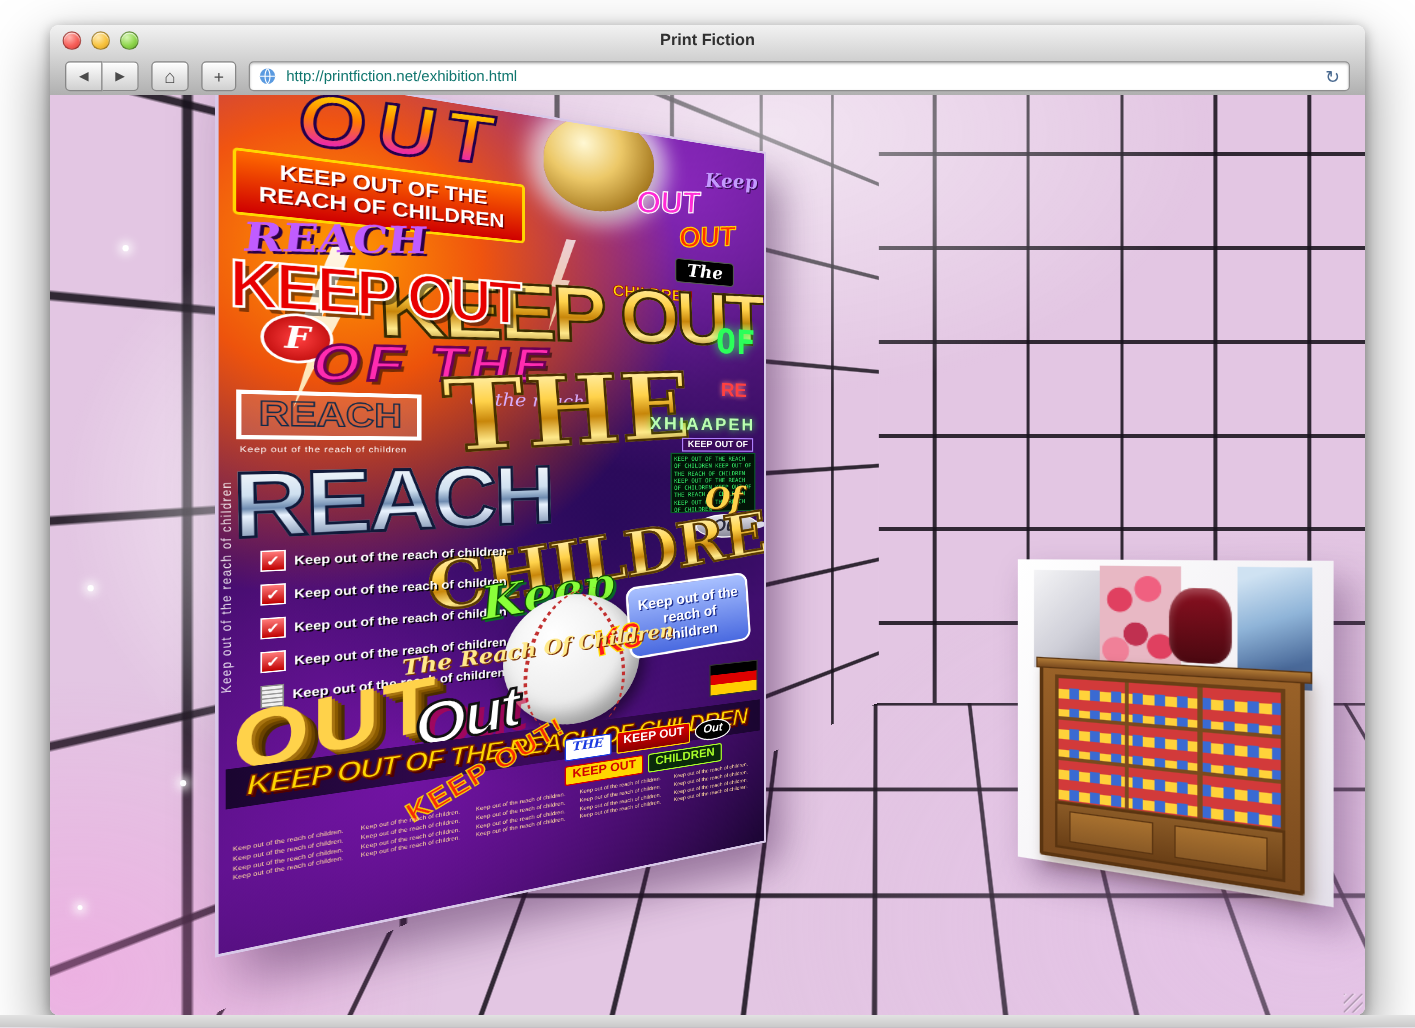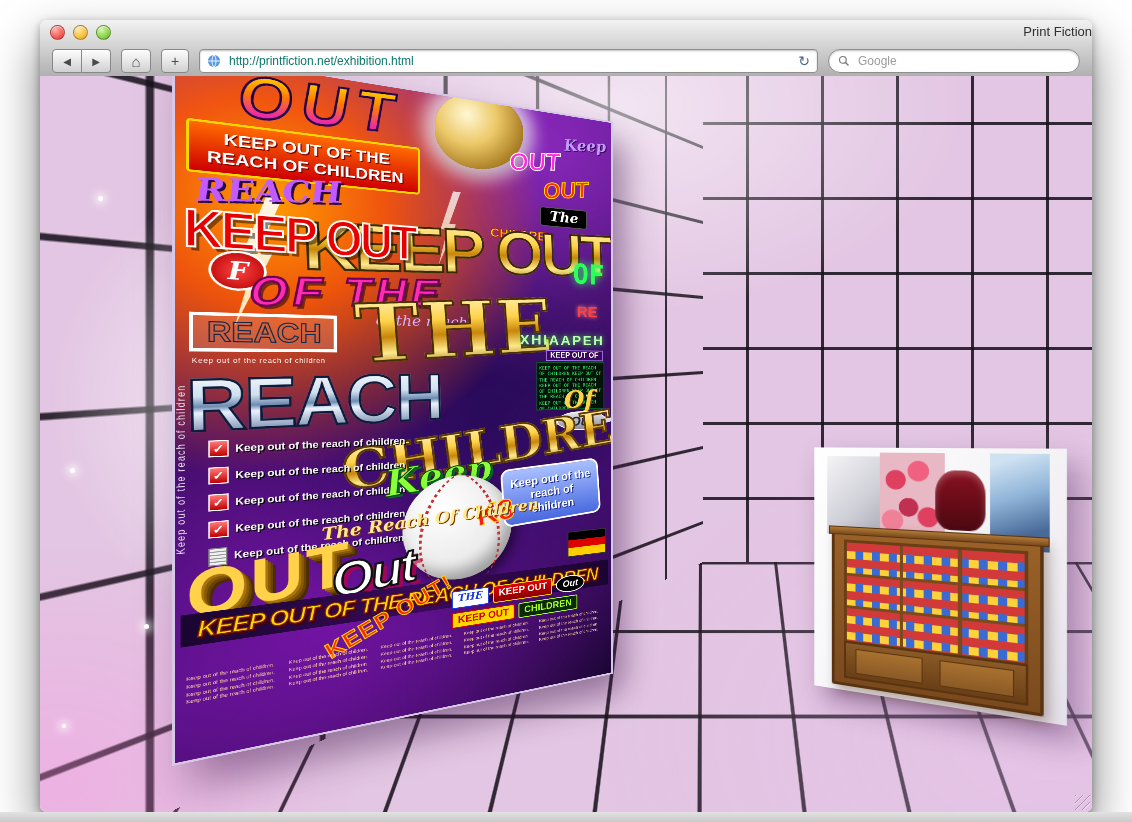--- a/index.html
+++ b/index.html
@@ -5,21 +5,21 @@
   html,body{margin:0;padding:0;}
   body{width:1132px;height:822px;position:relative;background:#ffffff;font-family:"Liberation Sans",sans-serif;overflow:hidden;}
   .desktop-strip{position:absolute;left:0;right:0;bottom:0;height:10px;background:linear-gradient(#e2e2e2,#c9c9c9);}
 
   
   .window{position:absolute;left:40px;top:20px;width:1052px;height:792px;border-radius:7px;
     box-shadow:0 22px 48px rgba(0,0,0,.5),0 3px 10px rgba(0,0,0,.35);background:#fff;}
   .chrome{position:relative;height:56px;border-radius:7px 7px 0 0;
     background:linear-gradient(#f2f2f2,#d4d4d4 45%,#b0b0b0);border-bottom:1px solid #6e6e6e;}
   .titlebar{height:23px;position:relative;}
-  .title{line-height:23px;text-align:right;font-size:13px;color:#303030;}
+  .title{line-height:23px;text-align:center;font-size:13px;color:#303030;font-weight:bold;}
   .lights{position:absolute;left:10px;top:5px;display:flex;gap:8px;}
   .light{width:13px;height:13px;border-radius:50%;border:1px solid rgba(0,0,0,.3);box-shadow:inset 0 1px 1px rgba(255,255,255,.75);}
   .light.red{background:radial-gradient(circle at 35% 30%,#ffb6b0,#f7605a 55%,#d53c34);}
   .light.yellow{background:radial-gradient(circle at 35% 30%,#ffeab0,#f8c33e 55%,#d99d22);}
   .light.green{background:radial-gradient(circle at 35% 30%,#d6f6b4,#8fd64c 55%,#63a52b);}
   .toolbar{display:flex;align-items:center;gap:10px;padding:4px 12px 0 12px;height:28px;}
   .tb-btn{height:22px;min-width:28px;display:flex;align-items:center;justify-content:center;
     background:linear-gradient(#fefefe,#d0d0d0);border:1px solid #878787;border-radius:4px;
     color:#4a4a4a;font-size:10px;box-shadow:inset 0 1px 0 #fff;cursor:default;}
   .nav-group{display:flex;}
@@ -243,29 +243,20 @@
       <div class="url-field">
         <span style="display:flex;">
           <svg width="14" height="14" viewBox="0 0 16 16">
               <circle cx="8" cy="8" r="7" fill="#5a9ae0"></circle>
               <path d="M1 8h14M8 1c3 3 3 11 0 14M8 1c-3 3-3 11 0 14" stroke="#fff" stroke-width="1" fill="none"></path>
             </svg>
         </span>
         <input class="url-input" type="text" value="http://printfiction.net/exhibition.html" style="">
         <span class="reload">↻</span>
       </div>
-      <div class="search-field">
-        <span style="display:flex;">
-          <svg width="12" height="12" viewBox="0 0 16 16">
-              <circle cx="6.5" cy="6.5" r="4.5" fill="none" stroke="#7a7a7a" stroke-width="1.6"></circle>
-              <line x1="10" y1="10" x2="14" y2="14" stroke="#7a7a7a" stroke-width="1.8"></line>
-            </svg>
-        </span>
-        <input class="search-input" type="text" placeholder="Google" style="">
-      </div>
     </div>
   </div>
 
   <div class="viewport">
     <div class="scene">
       <div class="plane back-wall"></div>
       <div class="plane floor"></div>
       <div class="plane left-wall"></div>
       <div class="glow"></div>
       <span class="sparkle sp1"></span>

